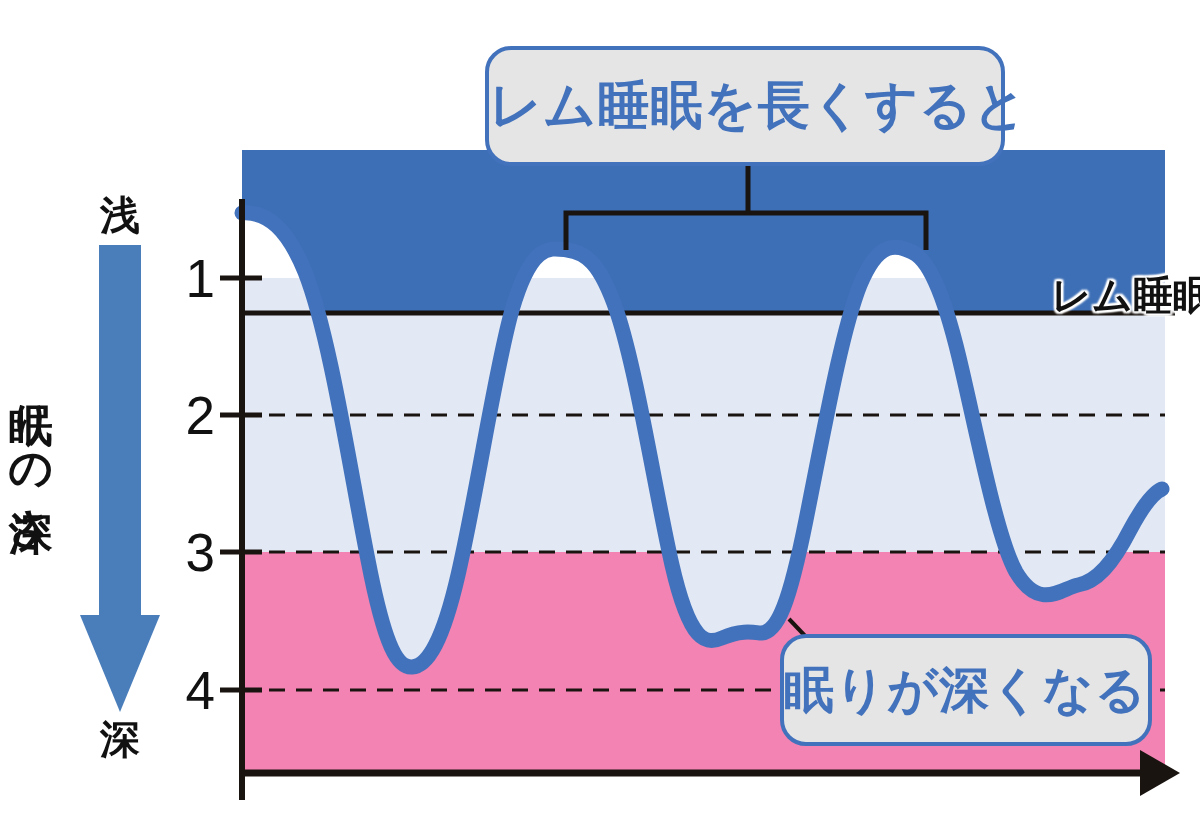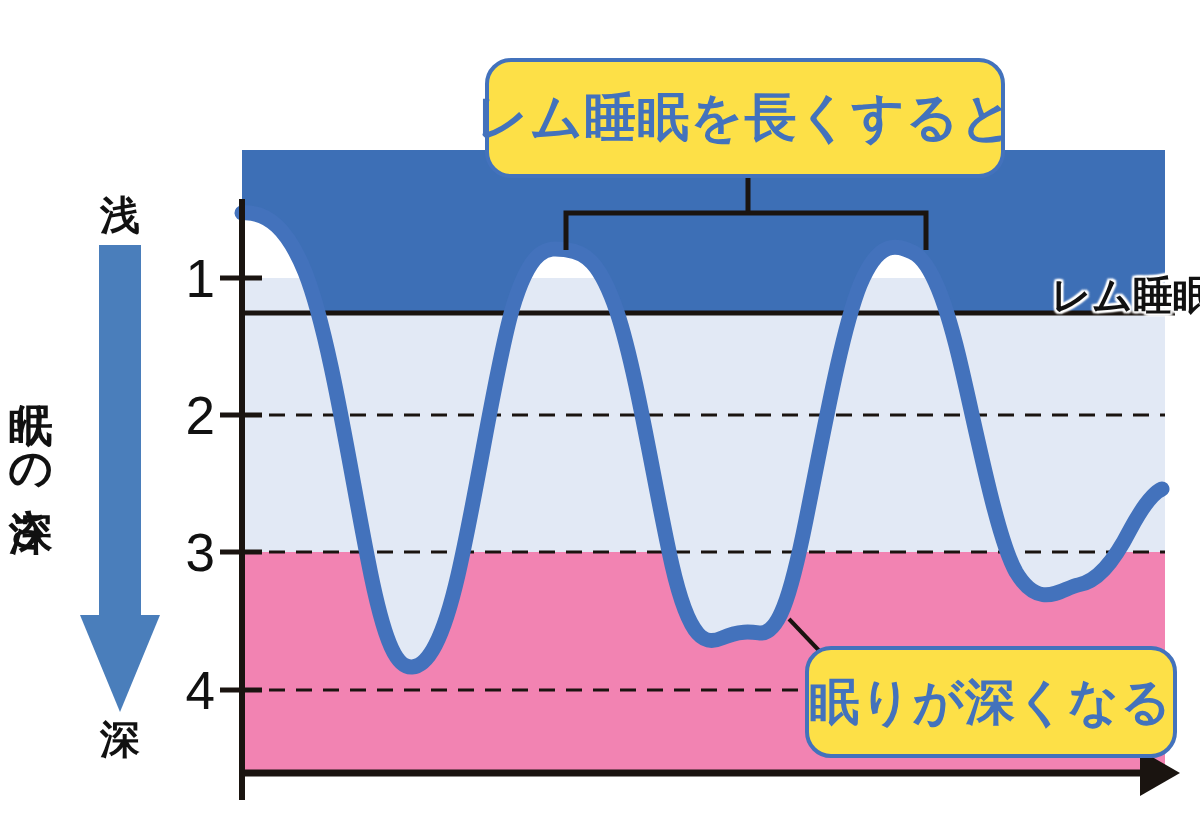--- a/index.html
+++ b/index.html
@@ -20,31 +20,30 @@
     position:absolute;font-size:40px;color:#111;letter-spacing:0;
   }
 
   .vert-label{
     position:absolute;font-size:44px;color:#111;
     writing-mode:vertical-rl;text-orientation:upright;
     line-height:1.05;letter-spacing:2px;
   }
 
   .callout{
-    position:absolute;background:#fde047;border:4px solid #4372BC;
-    border-radius:26px;display:flex;align-items:center;justify-content:center;
+    position:absolute;background:#e5e5e5;border:4px solid #4372BC;
+    border-radius:26px;display:flex;align-items:center;
     box-sizing:border-box;
-    margin-top:12px;
   }
   .callout span{
     color:#4372BC;font-size:52px;letter-spacing:1px;white-space:nowrap;
   }
   #callout-top{left:485px;top:46px;width:520px;height:120px;}
   #callout-top span{font-size:52px;}
-  #callout-bottom{left:805px;top:634px;width:372px;height:112px;}
+  #callout-bottom{left:780px;top:634px;width:372px;height:112px;}
   #callout-bottom span{font-size:50px;}
 
   .series-label{
     position:absolute;color:#111;font-size:40px;white-space:nowrap;
     text-shadow:
       2px 0 2px #fff,-2px 0 2px #fff,0 2px 2px #fff,0 -2px 2px #fff,
       2px 2px 2px #fff,-2px -2px 2px #fff,2px -2px 2px #fff,-2px 2px 2px #fff;
   }
   #label-rem{left:1004px;top:268px;margin-left:47px;}
   #label-nonrem{left:944px;top:340px;}

